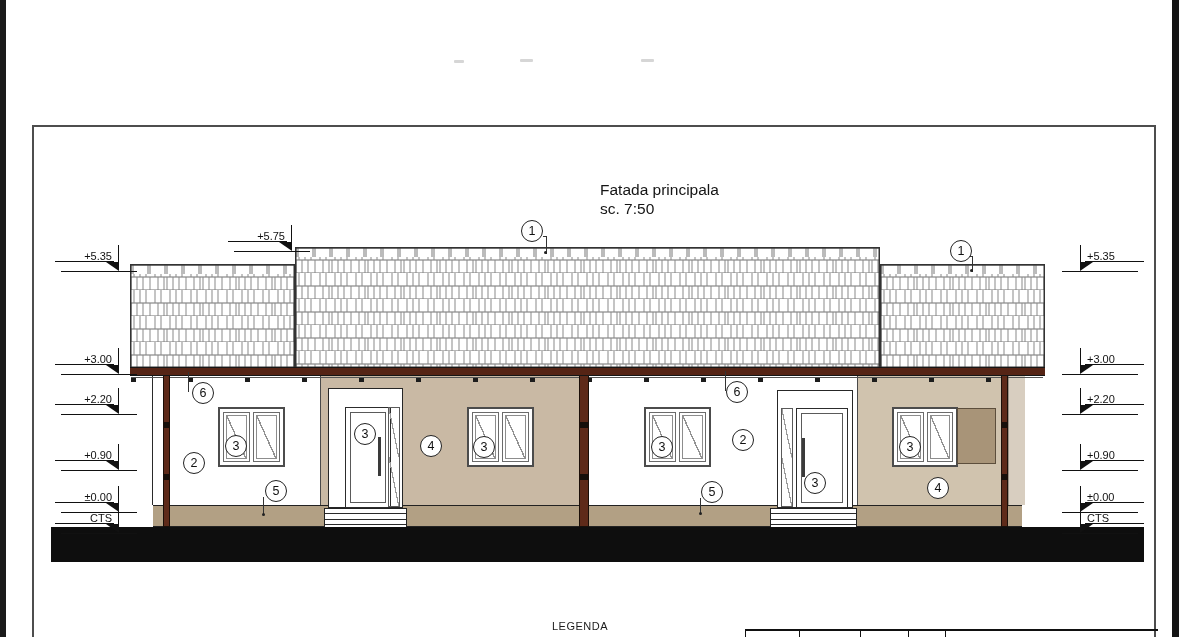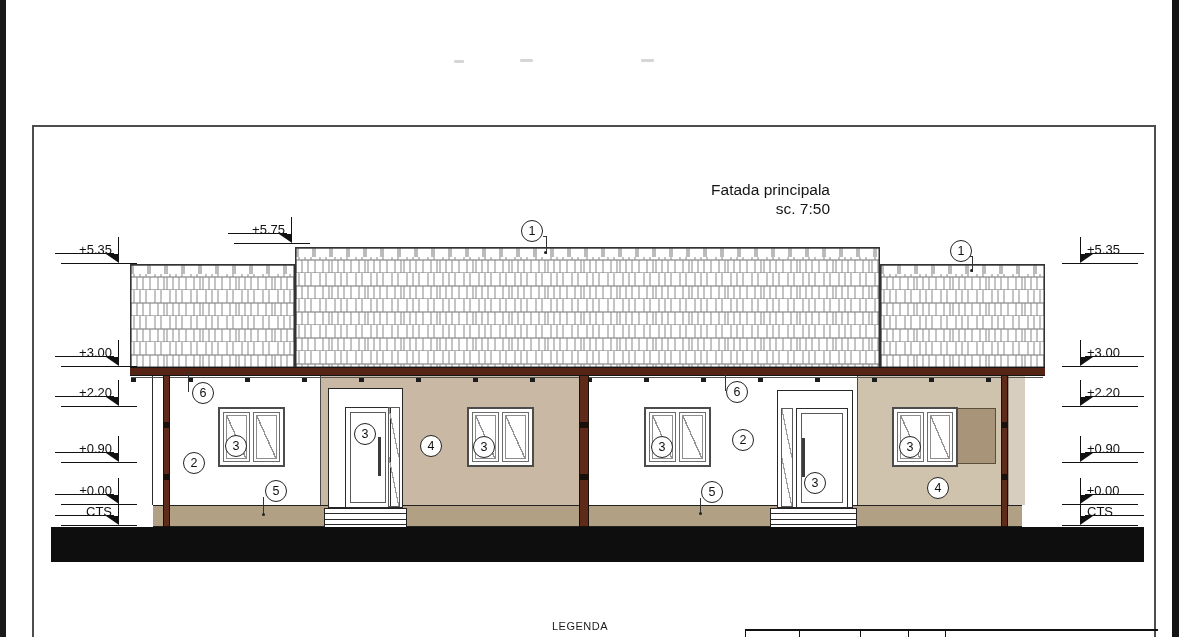--- a/index.html
+++ b/index.html
@@ -5,21 +5,21 @@
   html,body{margin:0;padding:0;background:#fff;}
   #stage{position:relative;width:1179px;height:637px;overflow:hidden;
          font-family:"Liberation Sans","DejaVu Sans",sans-serif;color:#111;background:#fff;}
   .abs{position:absolute;}
   
   #bar-left{left:0;top:0;width:6px;height:637px;background:#1a1a1a;}
   #bar-right{left:1172px;top:0;width:7px;height:637px;background:#141414;}
   .smudge{height:3px;background:#d6d6d6;border-radius:1px;}
   #frame{left:32px;top:125px;width:1124px;height:540px;border:2px solid #4d4d4d;box-sizing:border-box;background:#fff;}
   
-  #title{left:600px;top:180px;width:230px;text-align:right;font-size:15.5px;line-height:19px;color:#151515;}
+  #title{left:600px;top:180px;width:230px;text-align:left;font-size:15.5px;line-height:19px;color:#151515;}
   
   .roof-svg{display:block;}
   #fascia{left:130px;top:367px;width:915px;height:9px;background:#552415;border-top:1.5px solid #161616;border-bottom:1px solid #161616;box-sizing:border-box;}
   #rafter-ticks{left:131px;top:377px;width:912px;height:4px;border-top:1px solid #555;
     background:repeating-linear-gradient(90deg,#1c1c1c 0 5px,transparent 5px 57px);}
   
   .wall{top:376px;height:129px;box-sizing:border-box;}
   #wall-l-white{left:152px;width:168px;background:#ffffff;border-left:1px solid #2a2a2a;}
   #wall-l-beige{left:320px;width:263px;background:#c9b9a4;border-left:1px solid #4a4a4a;}
   #wall-r-white{left:583px;width:274px;background:#ffffff;}
@@ -46,21 +46,21 @@
     linear-gradient(to top right,transparent 46%,#9a9a9a 46%,#9a9a9a 52%,transparent 52%) 0 0/100% 50% no-repeat,
     linear-gradient(to top right,transparent 46%,#9a9a9a 46%,#9a9a9a 52%,transparent 52%) 0 100%/100% 50% no-repeat;}
   .steps{top:508px;height:20px;background:#fff;border:1px solid #222;box-sizing:border-box;
     background-image:repeating-linear-gradient(180deg,transparent 0 4.5px,#2a2a2a 4.5px 5.5px);}
   
   .co{width:22px;height:22px;border:1.2px solid #222;border-radius:50%;background:#fff;
       display:flex;align-items:center;justify-content:center;font-size:12.5px;line-height:1;box-sizing:border-box;}
   .ld{background:#333;}
   .dot{width:3px;height:3px;background:#222;border-radius:50%;}
   
-  .lvl{width:72px;height:24px;font-size:13px;}
+  .lvl{width:72px;height:24px;font-size:11px;margin-top:8px;}
   .lvl .t{position:absolute;top:1px;white-space:nowrap;}
   .lvl-l .t{right:15px;} .lvl-r .t{left:15px;}
   .lvl .l1{position:absolute;top:12px;border-top:1px solid #111;}
   .lvl-l .l1{left:0;right:13px;} .lvl-r .l1{left:13px;right:0;}
   .lvl .tick{position:absolute;top:-4px;height:17px;border-left:1px solid #111;}
   .lvl-l .tick{right:8px;} .lvl-r .tick{left:8px;}
   .lvl .tri{position:absolute;top:13px;width:0;height:0;border-top:9px solid #111;}
   .lvl-l .tri{right:8px;border-left:13px solid transparent;}
   .lvl-r .tri{left:8px;border-right:13px solid transparent;}
   .lvl .l2{position:absolute;top:22px;border-top:1px solid #111;}

